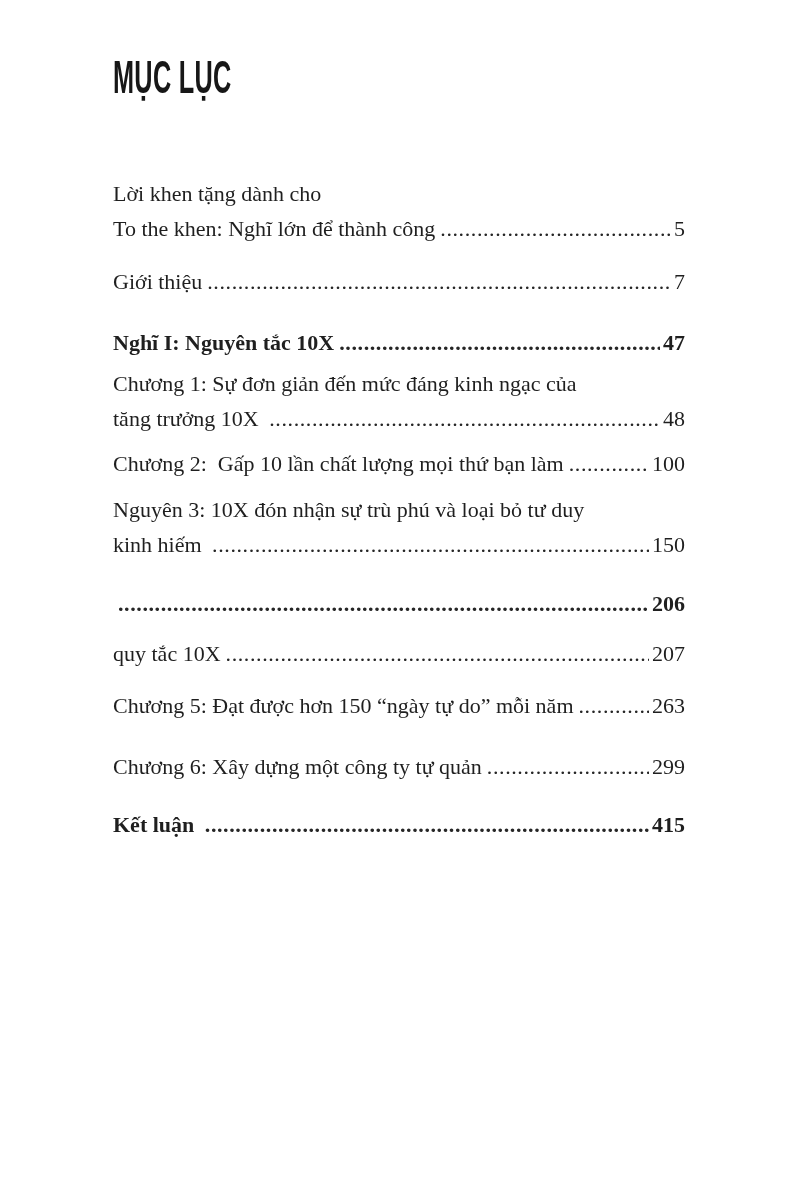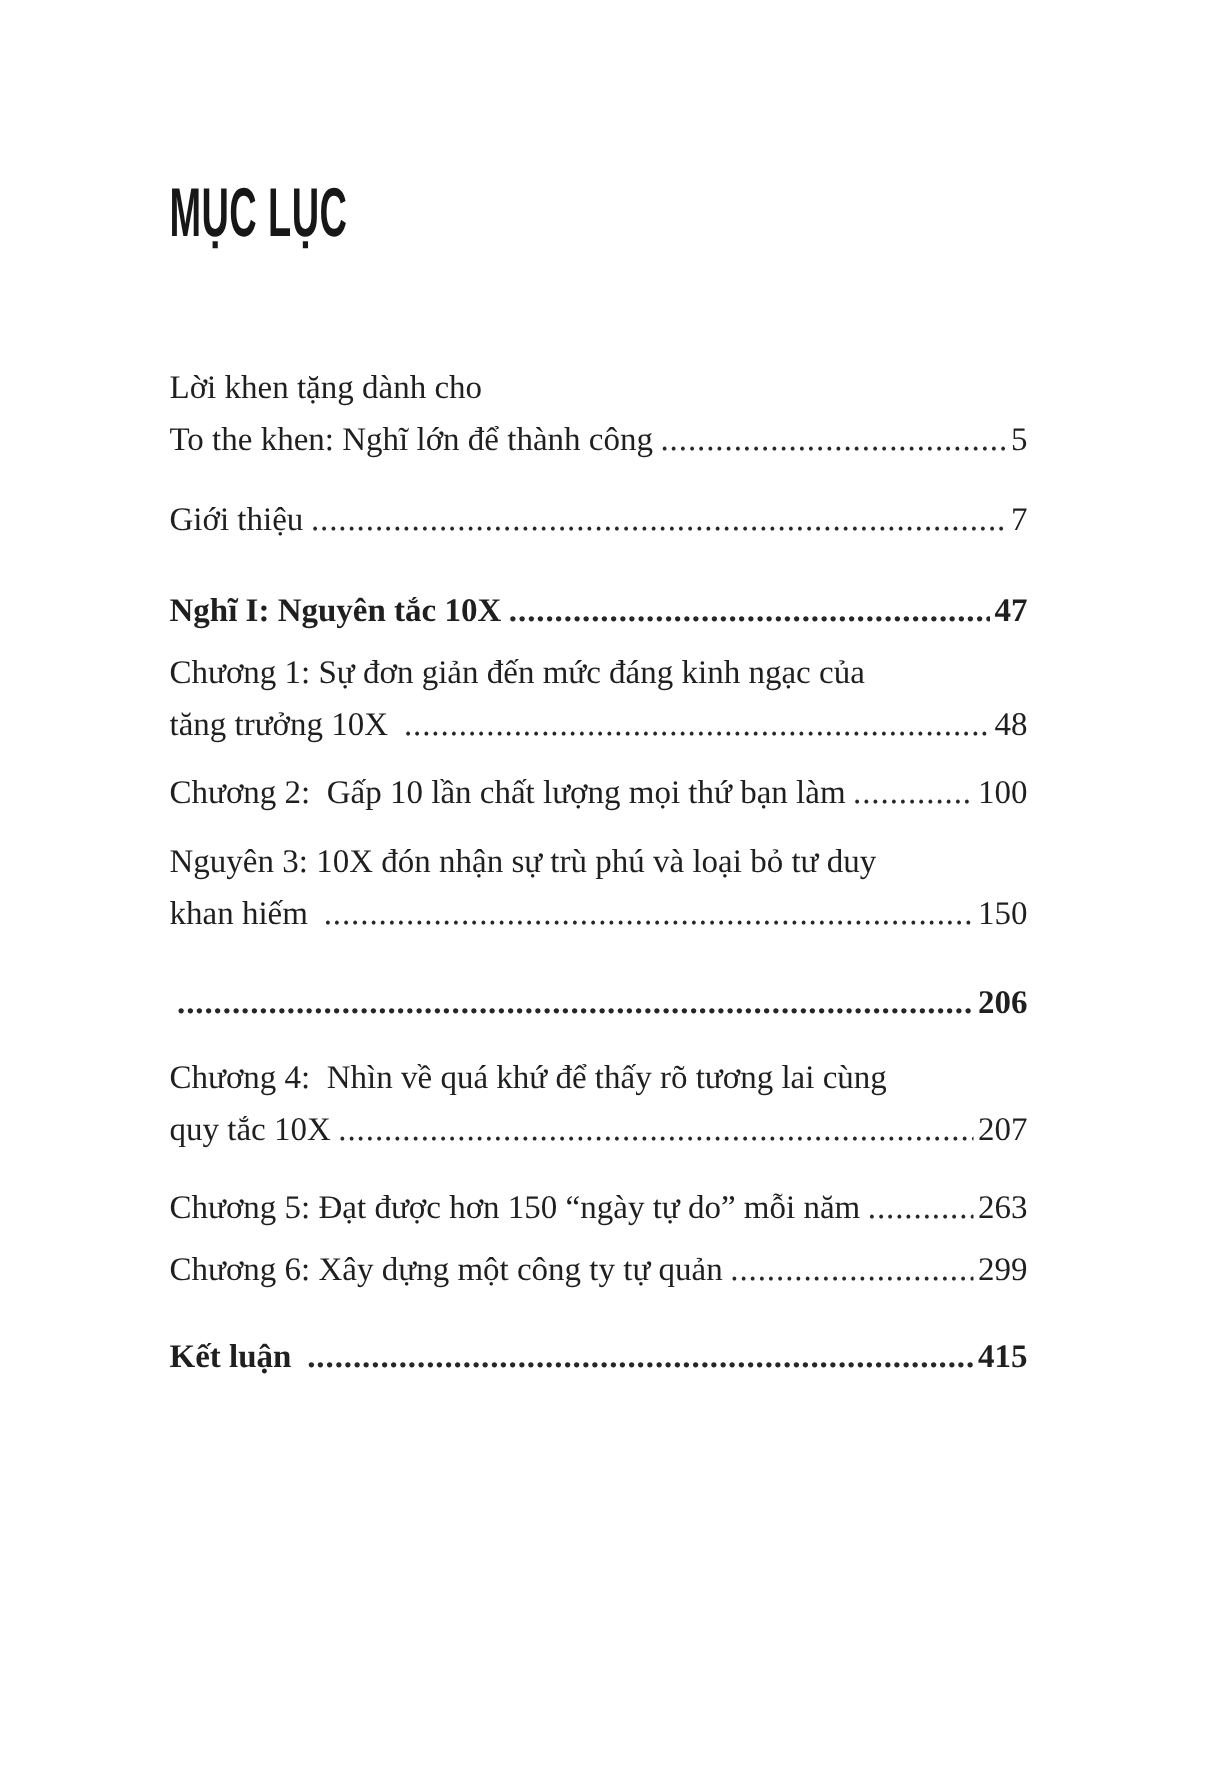--- a/index.html
+++ b/index.html
@@ -6,21 +6,21 @@
     margin: 0;
     padding: 0;
     background: #ffffff;
   }
   .page {
     position: relative;
     width: 805px;
     height: 1184px;
     box-sizing: border-box;
     background: #ffffff;
-    padding: 118px 120px 0 113px;
+    padding: 54px 120px 0 113px;
     overflow: hidden;
     font-family: "Liberation Serif", "DejaVu Serif", serif;
     color: #1f1f1f;
   }
   .title {
     margin: 0 0 76px 0;
     font-family: "Liberation Sans", "DejaVu Sans", sans-serif;
     font-weight: 700;
     font-size: 46px;
     line-height: 46px;
@@ -109,51 +109,50 @@
       <div class="line">
         <span class="txt">Chương 2:  Gấp 10 lần chất lượng mọi thứ bạn làm</span>
         <span class="leader" aria-hidden="true">................................................................................................................................................................</span>
         <span class="pg">100</span>
       </div>
     </div>
 
     <div class="entry" style="margin-top:11px">
       <div class="plain">Nguyên 3: 10X đón nhận sự trù phú và loại bỏ tư duy</div>
       <div class="line">
-        <span class="txt">khan hiếm </span>
+        <span class="txt">kinh hiếm </span>
         <span class="leader" aria-hidden="true">................................................................................................................................................................</span>
         <span class="pg">150</span>
       </div>
     </div>
 
     <div class="entry section" style="margin-top:24px">
       <div class="line">
         <span class="leader" aria-hidden="true">................................................................................................................................................................</span>
         <span class="pg">206</span>
       </div>
     </div>
 
     <div class="entry" style="margin-top:15px">
-      <div class="plain">Chương 4:  Nhìn về quá khứ để thấy rõ tương lai cùng</div>
       <div class="line">
         <span class="txt">quy tắc 10X</span>
         <span class="leader" aria-hidden="true">................................................................................................................................................................</span>
         <span class="pg">207</span>
       </div>
     </div>
 
     <div class="entry" style="margin-top:17px">
       <div class="line">
         <span class="txt">Chương 5: Đạt được hơn 150 “ngày tự do” mỗi năm</span>
         <span class="leader" aria-hidden="true">................................................................................................................................................................</span>
         <span class="pg">263</span>
       </div>
     </div>
 
-    <div class="entry" style="margin-top:6px">
+    <div class="entry" style="margin-top:26px">
       <div class="line">
         <span class="txt">Chương 6: Xây dựng một công ty tự quản</span>
         <span class="leader" aria-hidden="true">................................................................................................................................................................</span>
         <span class="pg">299</span>
       </div>
     </div>
 
     <div class="entry section" style="margin-top:23px">
       <div class="line">
         <span class="txt">Kết luận </span>

